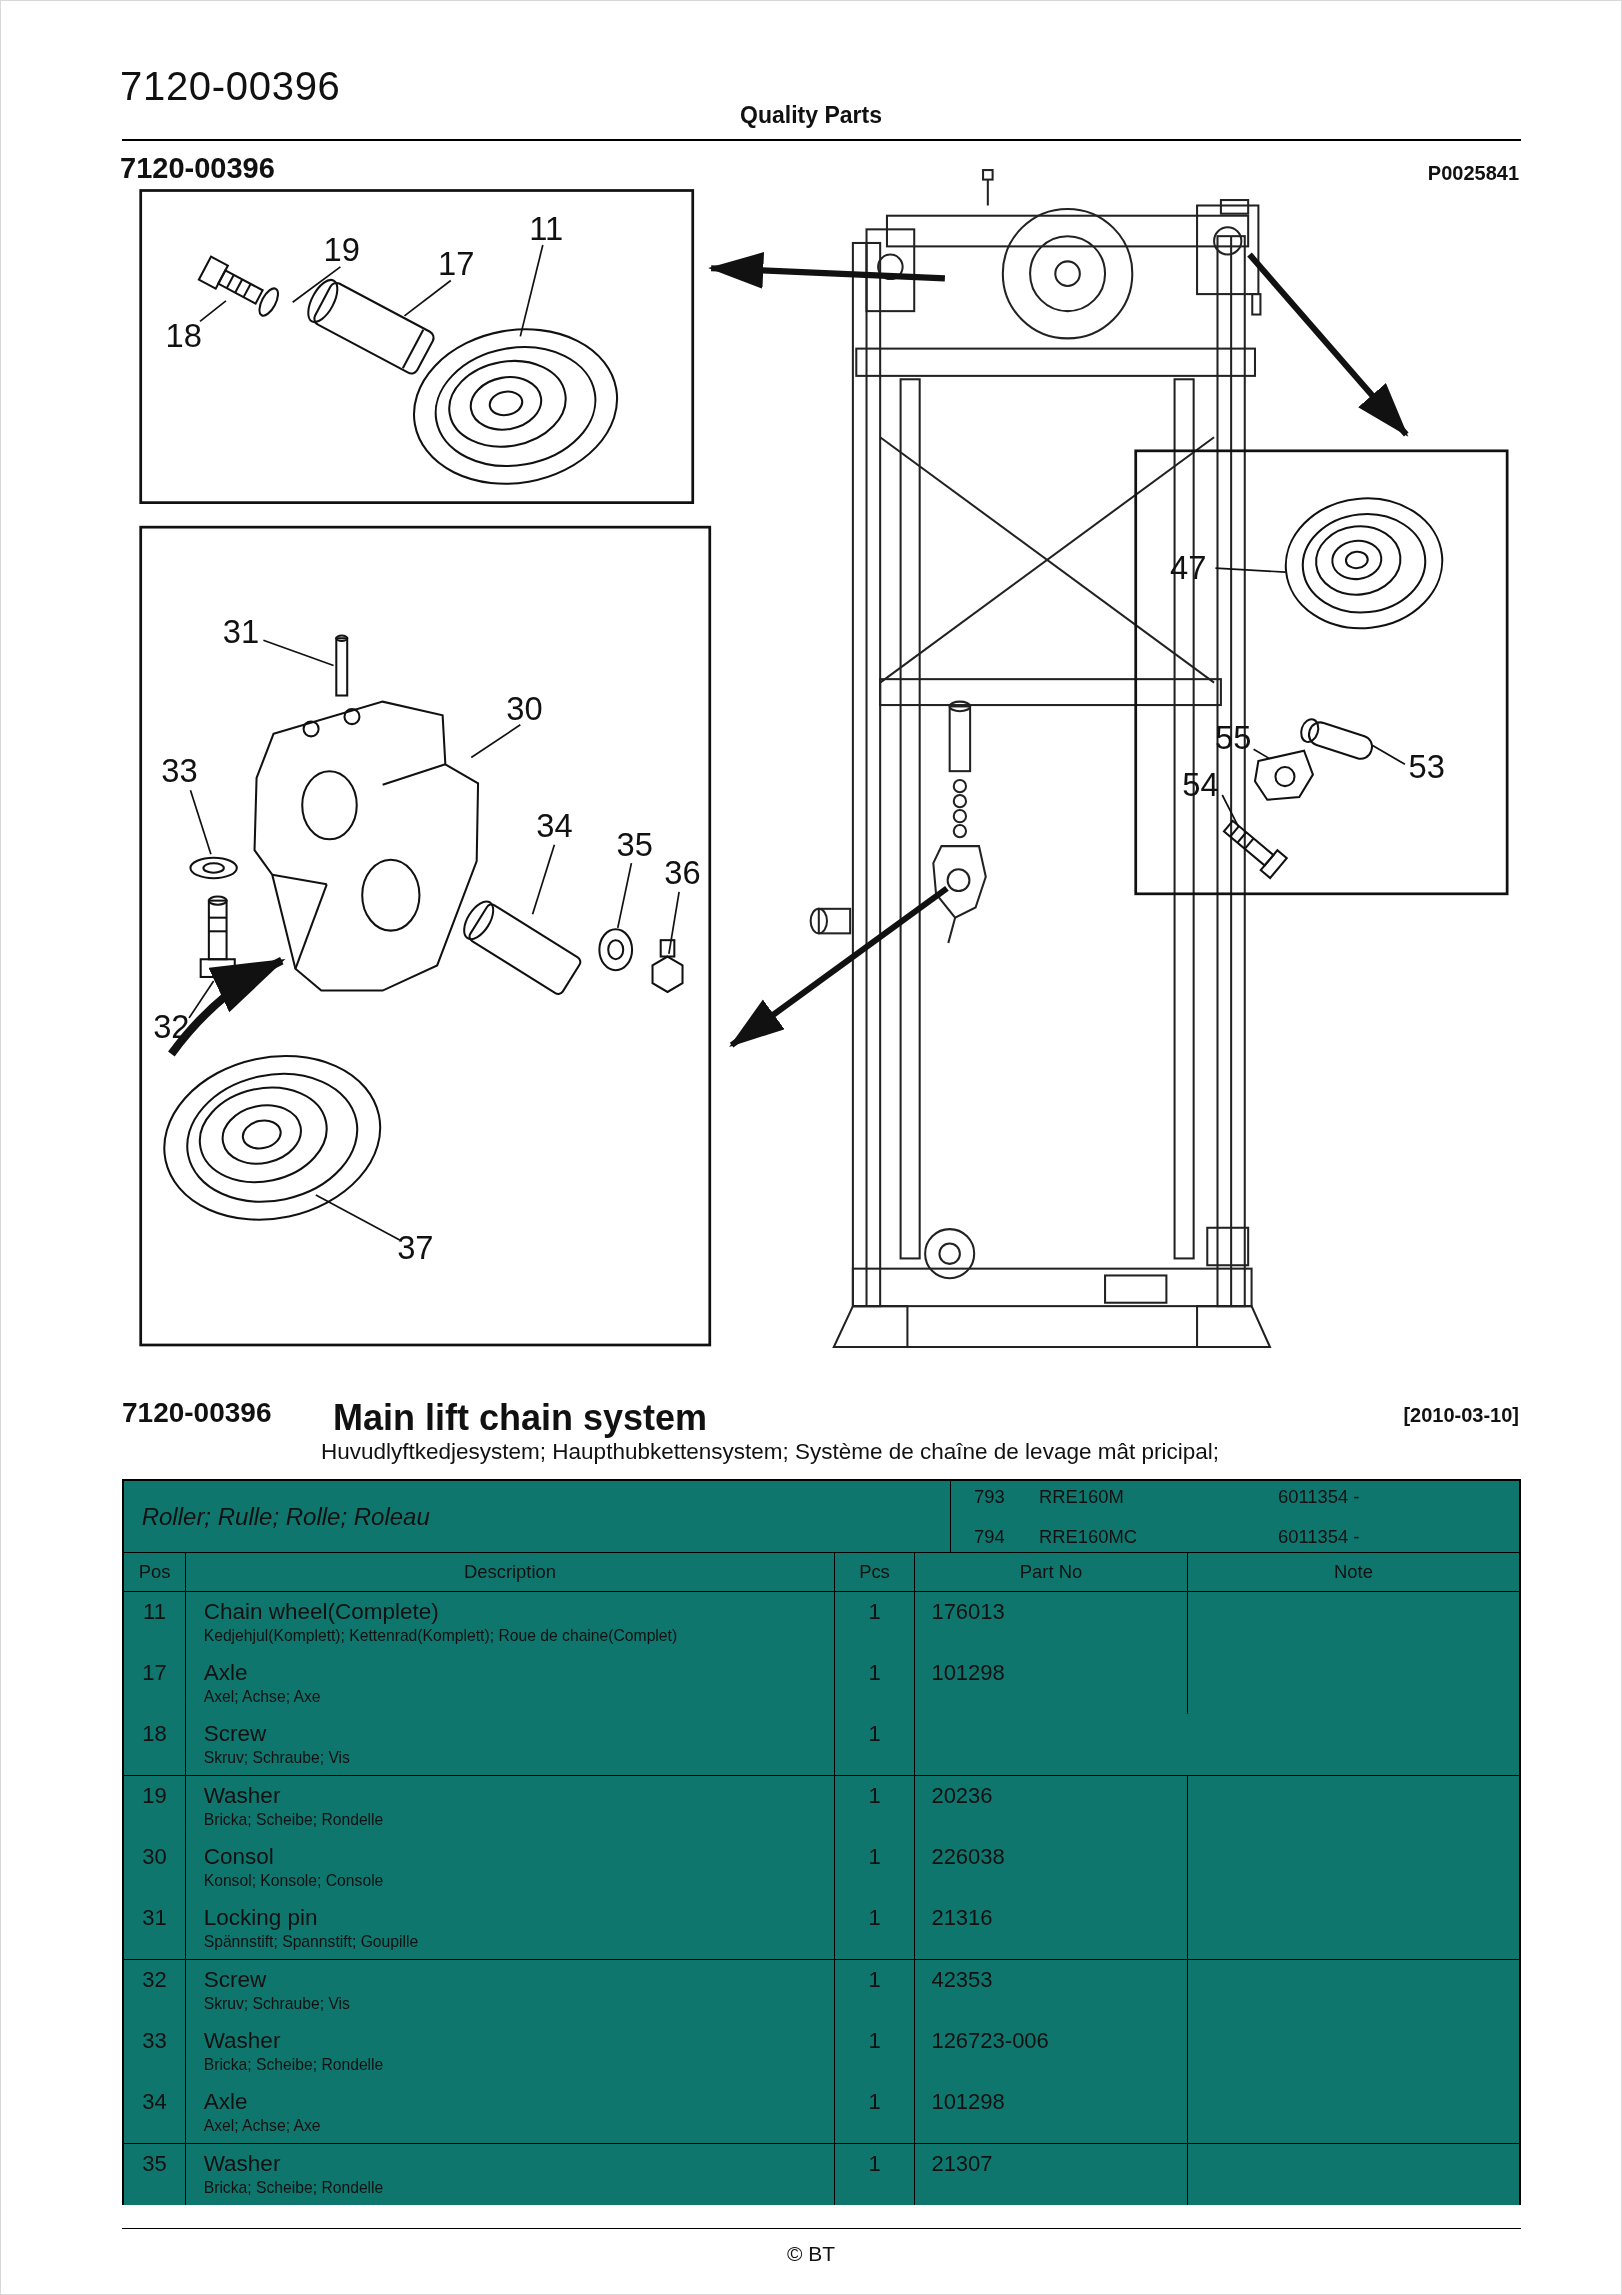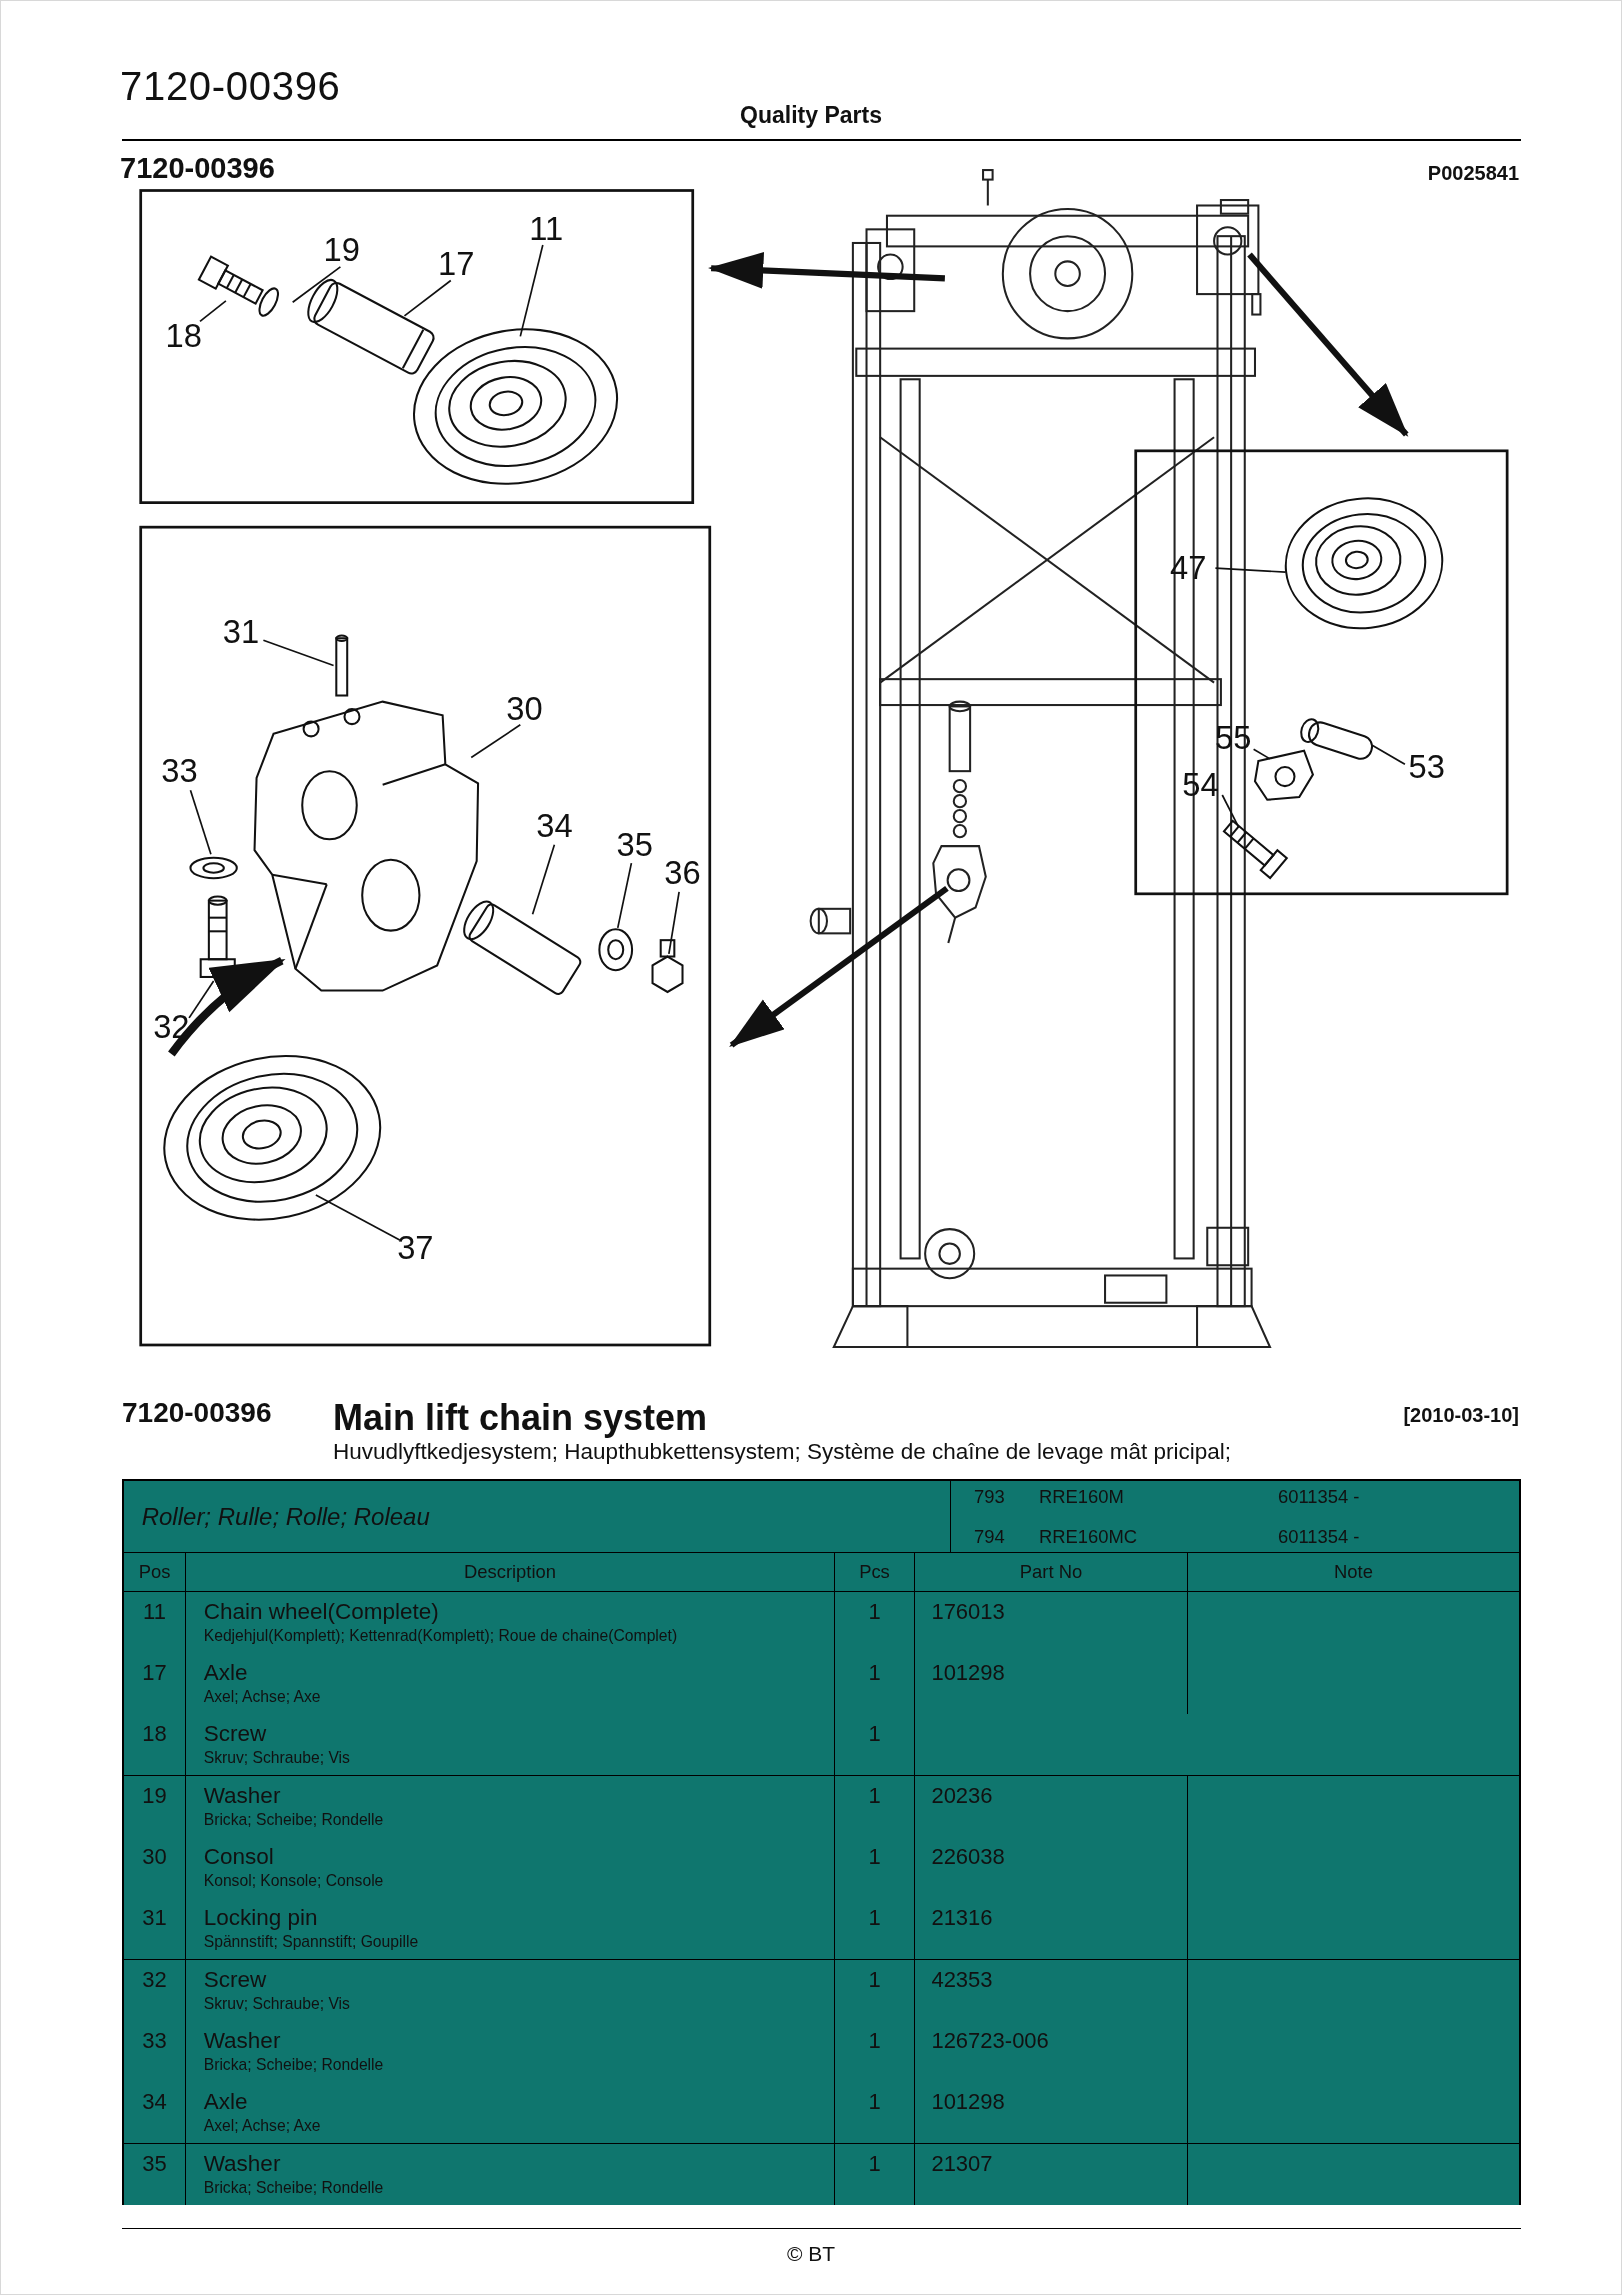--- a/index.html
+++ b/index.html
@@ -17,21 +17,21 @@
   
   .doc-num-top{left:119px;top:63px;font-size:40px;font-weight:400;letter-spacing:0.7px;}
   .quality-parts{left:0;right:0;top:101px;text-align:center;font-size:23px;font-weight:700;}
   .rule-top{left:121px;top:138px;width:1399px;height:2px;background:#000;}
   .doc-num-bold{left:119px;top:151px;font-size:29px;font-weight:700;}
   .image-ref{right:102px;top:161px;font-size:20px;font-weight:700;}
   
   .sec-num{left:121px;top:1396px;font-size:28px;font-weight:700;}
   .sec-title{left:332px;top:1396px;font-size:36px;font-weight:700;}
   .sec-date{right:102px;top:1403px;font-size:20px;font-weight:700;}
-  .sec-subtitle{left:332px;top:1438px;font-size:22.5px;font-weight:400;}
+  .sec-subtitle{left:320px;top:1438px;font-size:22.5px;font-weight:400;}
   
   .ptable{
     left:121px;top:1478px;width:1399px;
     border:2px solid #000;border-bottom:none;
     box-sizing:border-box;background:#0f766e;
   }
   .tg{display:flex;height:71px;border-bottom:1.4px solid #000;}
   .tg-left{flex:0 0 827px;border-right:1.4px solid #000;display:flex;align-items:center;
            padding-left:17.7px;font-size:24px;font-style:italic;box-sizing:border-box;}
   .tg-right{flex:1;display:flex;flex-direction:column;justify-content:center;padding-left:23px;font-size:18.4px;gap:13px;}

